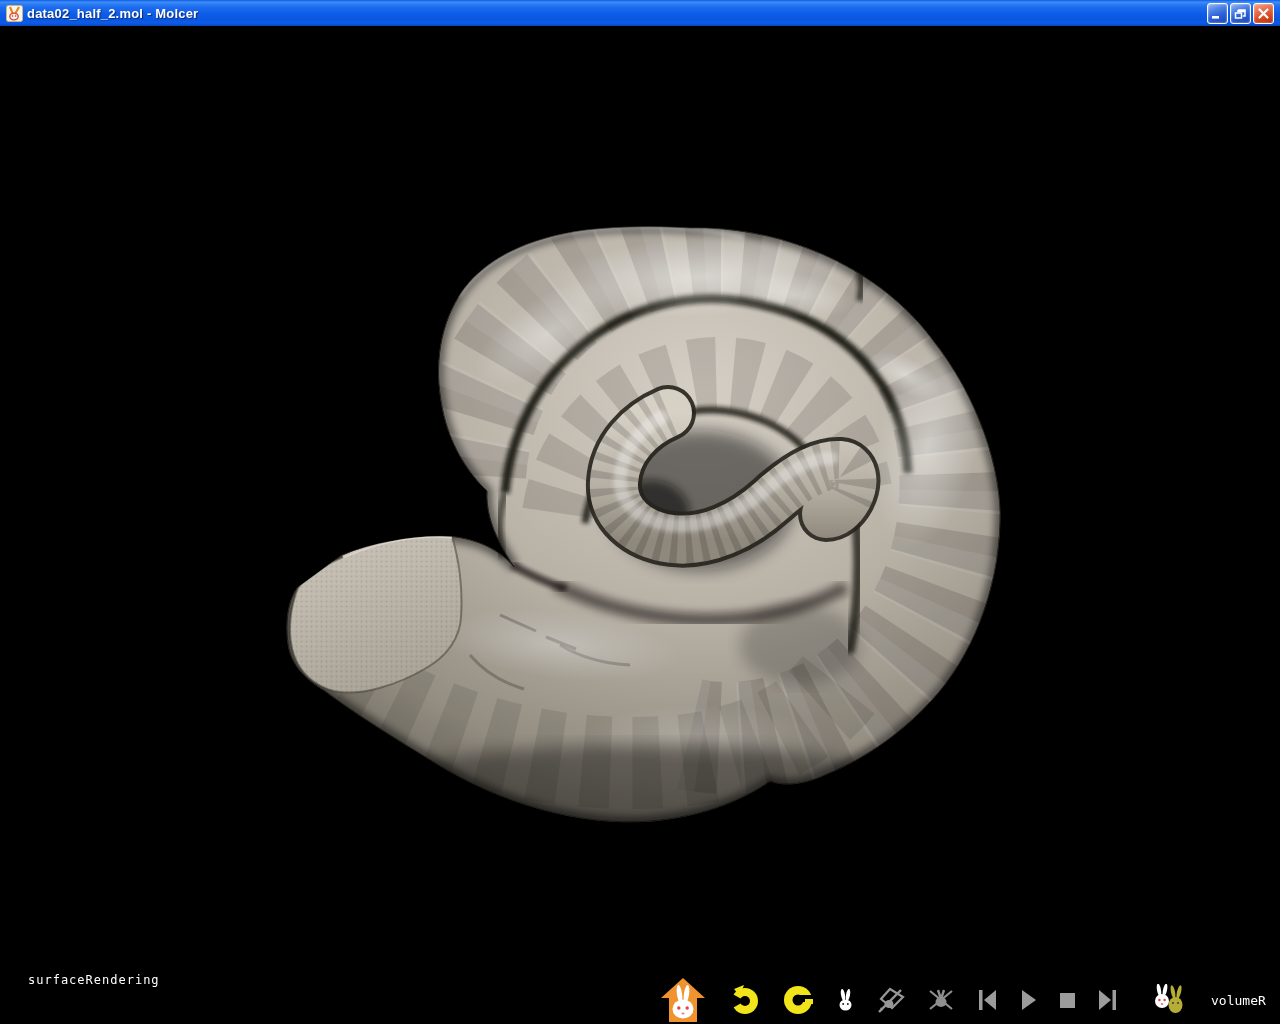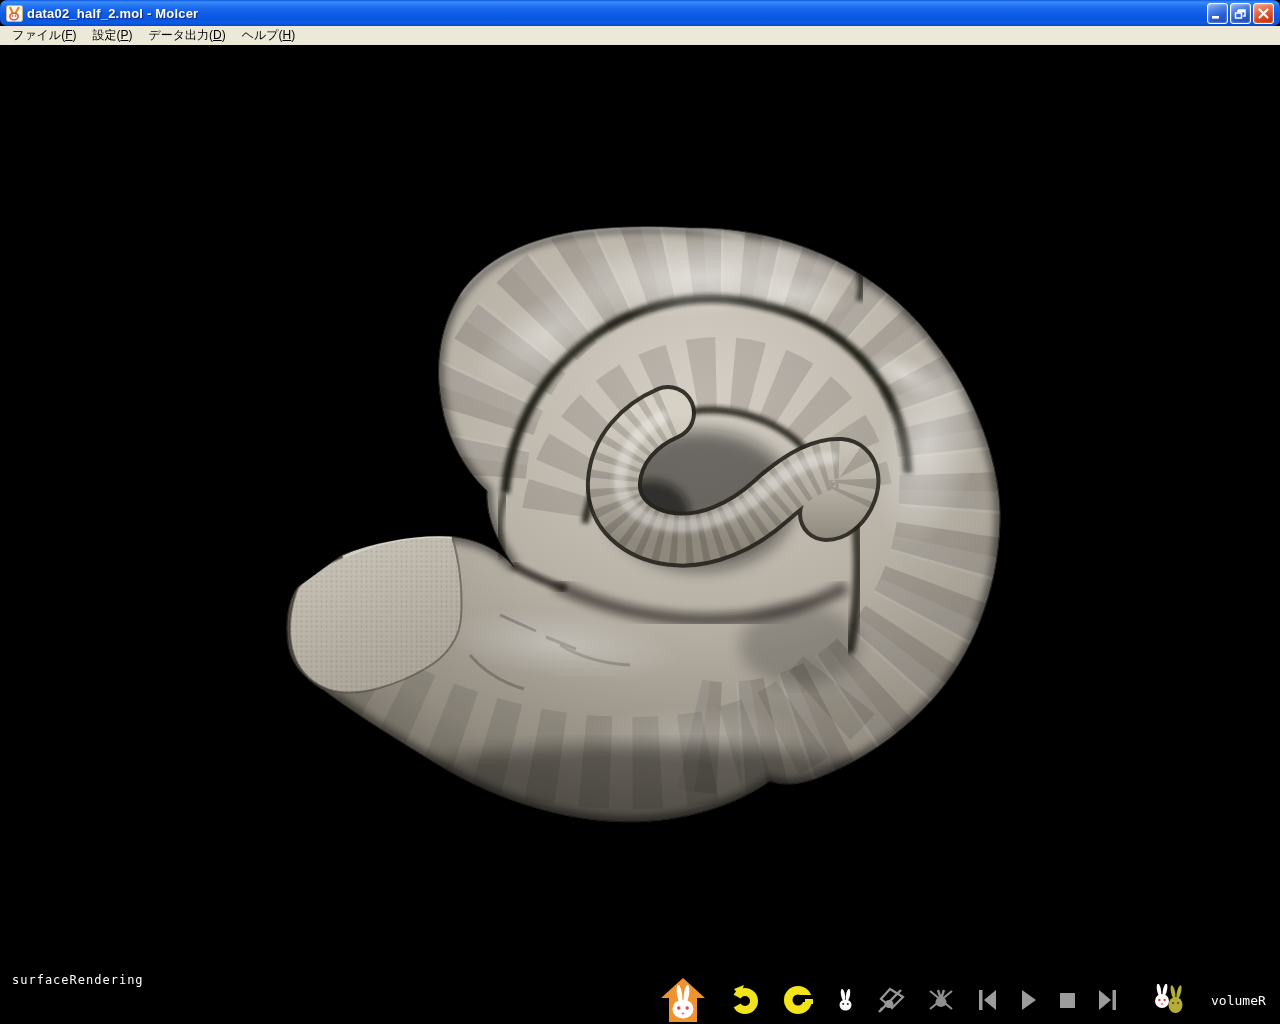--- a/index.html
+++ b/index.html
@@ -5,21 +5,21 @@
   * { margin:0; padding:0; box-sizing:border-box; }
   html,body { width:1280px; height:1024px; overflow:hidden; background:#000;
     font-family:"Liberation Sans","DejaVu Sans",sans-serif; }
   .window { position:absolute; inset:0; }
 
   
   .titlebar{
     position:absolute; left:0; top:0; width:1280px; height:26px;
     background:linear-gradient(to bottom,#0f5ae4 0%,#3d8ef7 8%,#2c7cf2 16%,
       #1b6aee 30%,#0d5ce8 55%,#0a56e0 75%,#0d5ce8 88%,#0847be 100%);
-    display:flex; align-items:center; padding:0 4px;border-radius:7px;
+    display:flex; align-items:center; padding:0 4px;
   }
   .app-icon{ width:17px; height:17px; margin:0 4px 0 2px; flex:0 0 auto; }
   .title-text{ color:#fff; font-weight:bold; font-size:13px;
     text-shadow:1px 1px 1px #0a2a7a; letter-spacing:.2px; flex:1 1 auto;
     white-space:nowrap; overflow:hidden; }
   .win-controls{ display:flex; gap:2px; margin-right:2px; }
   .winbtn{ width:21px; height:21px; border-radius:3px; border:1px solid #fff;
     display:flex; align-items:center; justify-content:center; }
   .winbtn.blue{ background:linear-gradient(160deg,#9db9f2 0%,#5386e8 30%,#2a5fd6 60%,#1e4ab4 100%);
     box-shadow:inset 0 0 2px rgba(255,255,255,.7); }
@@ -35,21 +35,21 @@
   .menu-item{ padding:1px 8px; cursor:default; white-space:nowrap; }
   .menu-item .mnemonic{ text-decoration:underline; }
 
   
   .viewport{
     position:absolute; left:0; top:45px; width:1280px; height:979px;
     background:#000;
   }
   .render-svg{ position:absolute; left:0; top:0; }
   .status-label{
-    position:absolute; left:12px; bottom:37px; color:#fff;
+    position:absolute; left:28px; bottom:37px; color:#fff;
     font-family:"DejaVu Sans Mono","Liberation Mono",monospace;
     font-size:12px; letter-spacing:1px; white-space:pre;
   }
 
   
   .toolbar{
     position:absolute; left:660px; bottom:0; height:48px;
     display:flex; align-items:center; gap:23px;
   }
   .tbtn{ display:flex; align-items:center; justify-content:center; }
@@ -85,26 +85,20 @@
           </svg>
       </span>
       <span class="winbtn red">
         <svg width="13" height="13" viewBox="0 0 13 13">
           <path d="M2.5 2.5 L10.5 10.5 M10.5 2.5 L2.5 10.5" stroke="#fff" stroke-width="2.2" stroke-linecap="round"></path>
           </svg>
       </span>
     </span>
   </div>
 
-  <div class="menubar">
-    <span class="menu-item"><span>ファイル(</span><span class="mnemonic">F</span><span>)</span></span>
-    <span class="menu-item"><span>設定(</span><span class="mnemonic">P</span><span>)</span></span>
-    <span class="menu-item"><span>データ出力(</span><span class="mnemonic">D</span><span>)</span></span>
-    <span class="menu-item"><span>ヘルプ(</span><span class="mnemonic">H</span><span>)</span></span>
-  </div>
 
   <div class="viewport">
 
     <svg class="render-svg" width="1280" height="979" viewBox="0 0 1280 979">
       <defs>
         <radialGradient id="bodyGrad" cx="0.58" cy="0.28" r="0.85">
           <stop offset="0" stop-color="#d5cfc5"></stop>
           <stop offset="0.45" stop-color="#b6b0a5"></stop>
           <stop offset="0.75" stop-color="#938d82"></stop>
           <stop offset="0.92" stop-color="#6f6a60"></stop>

